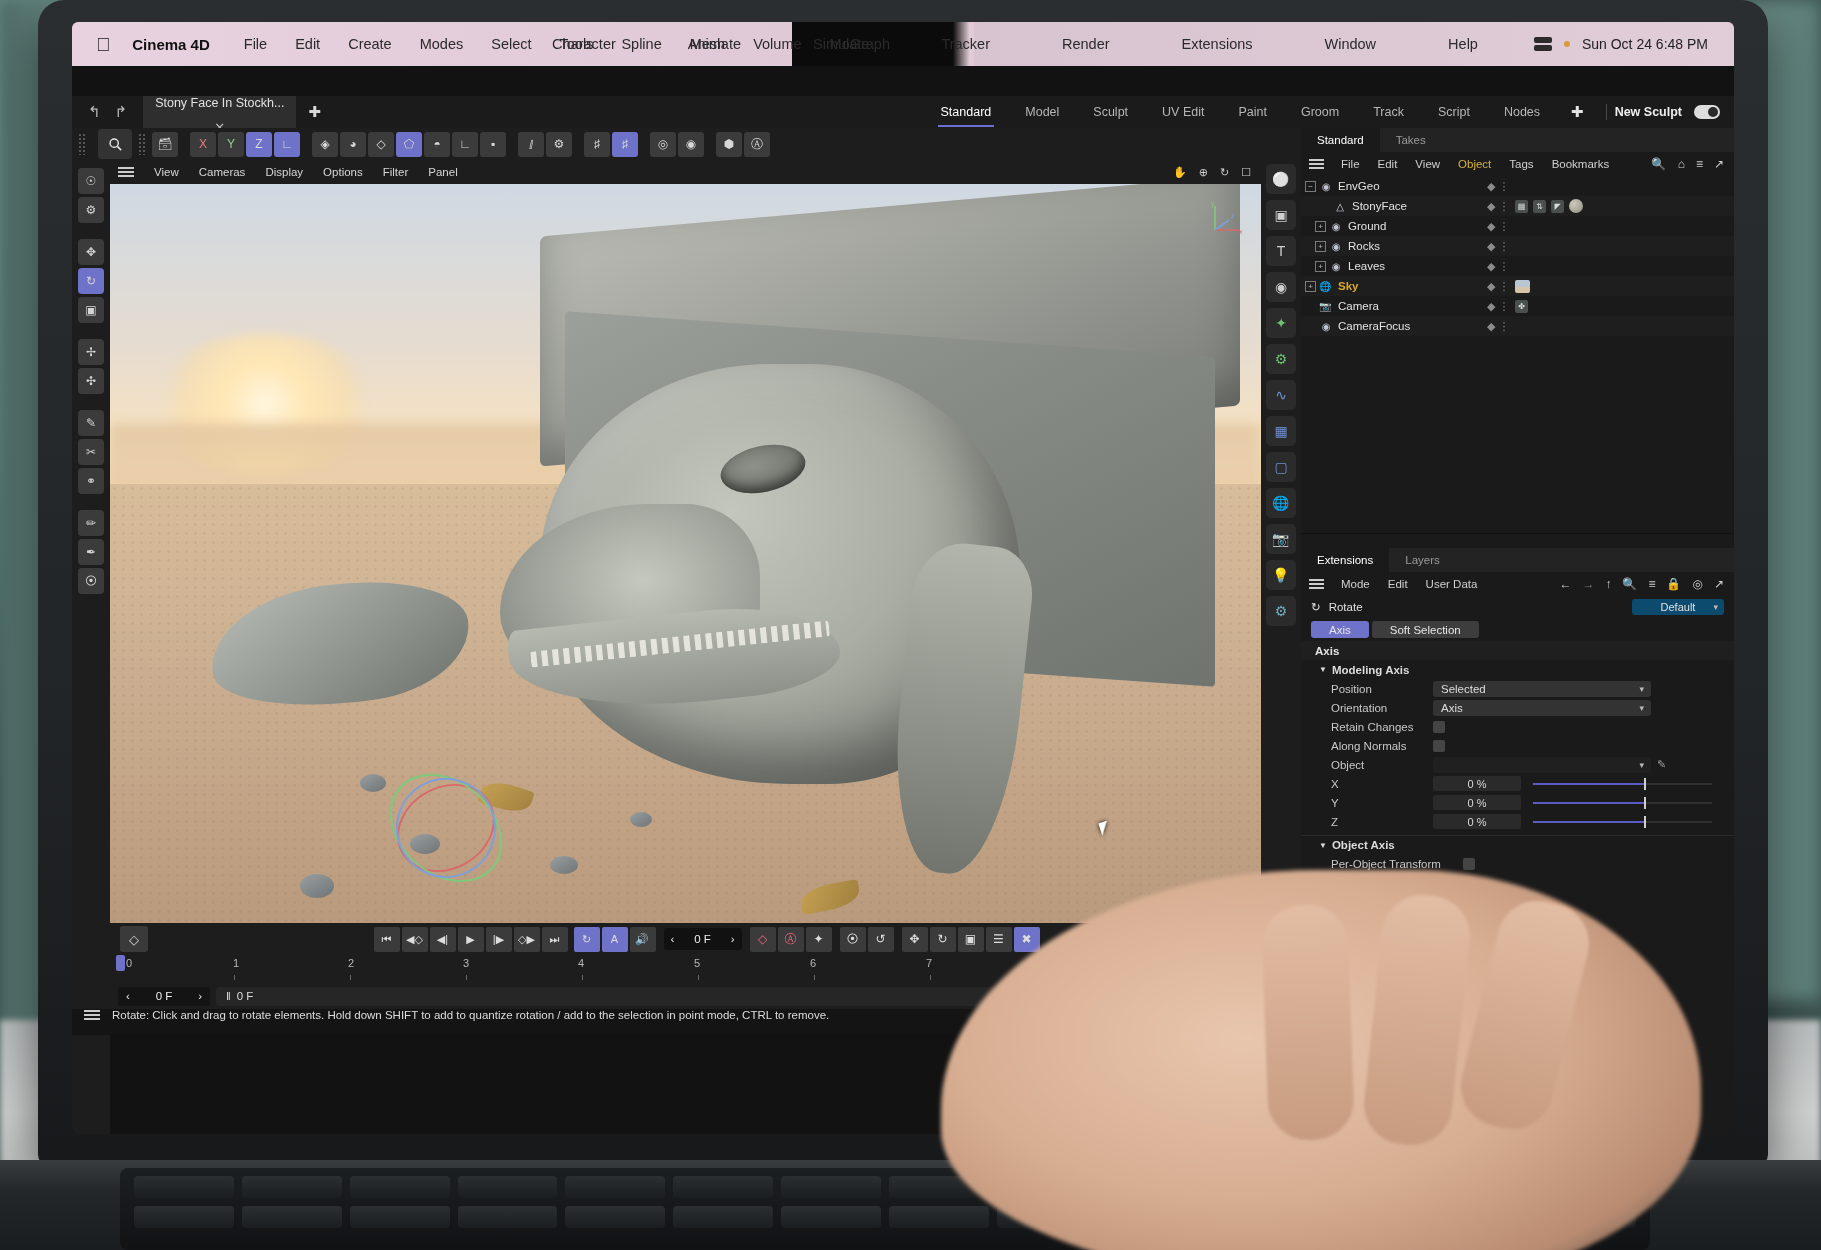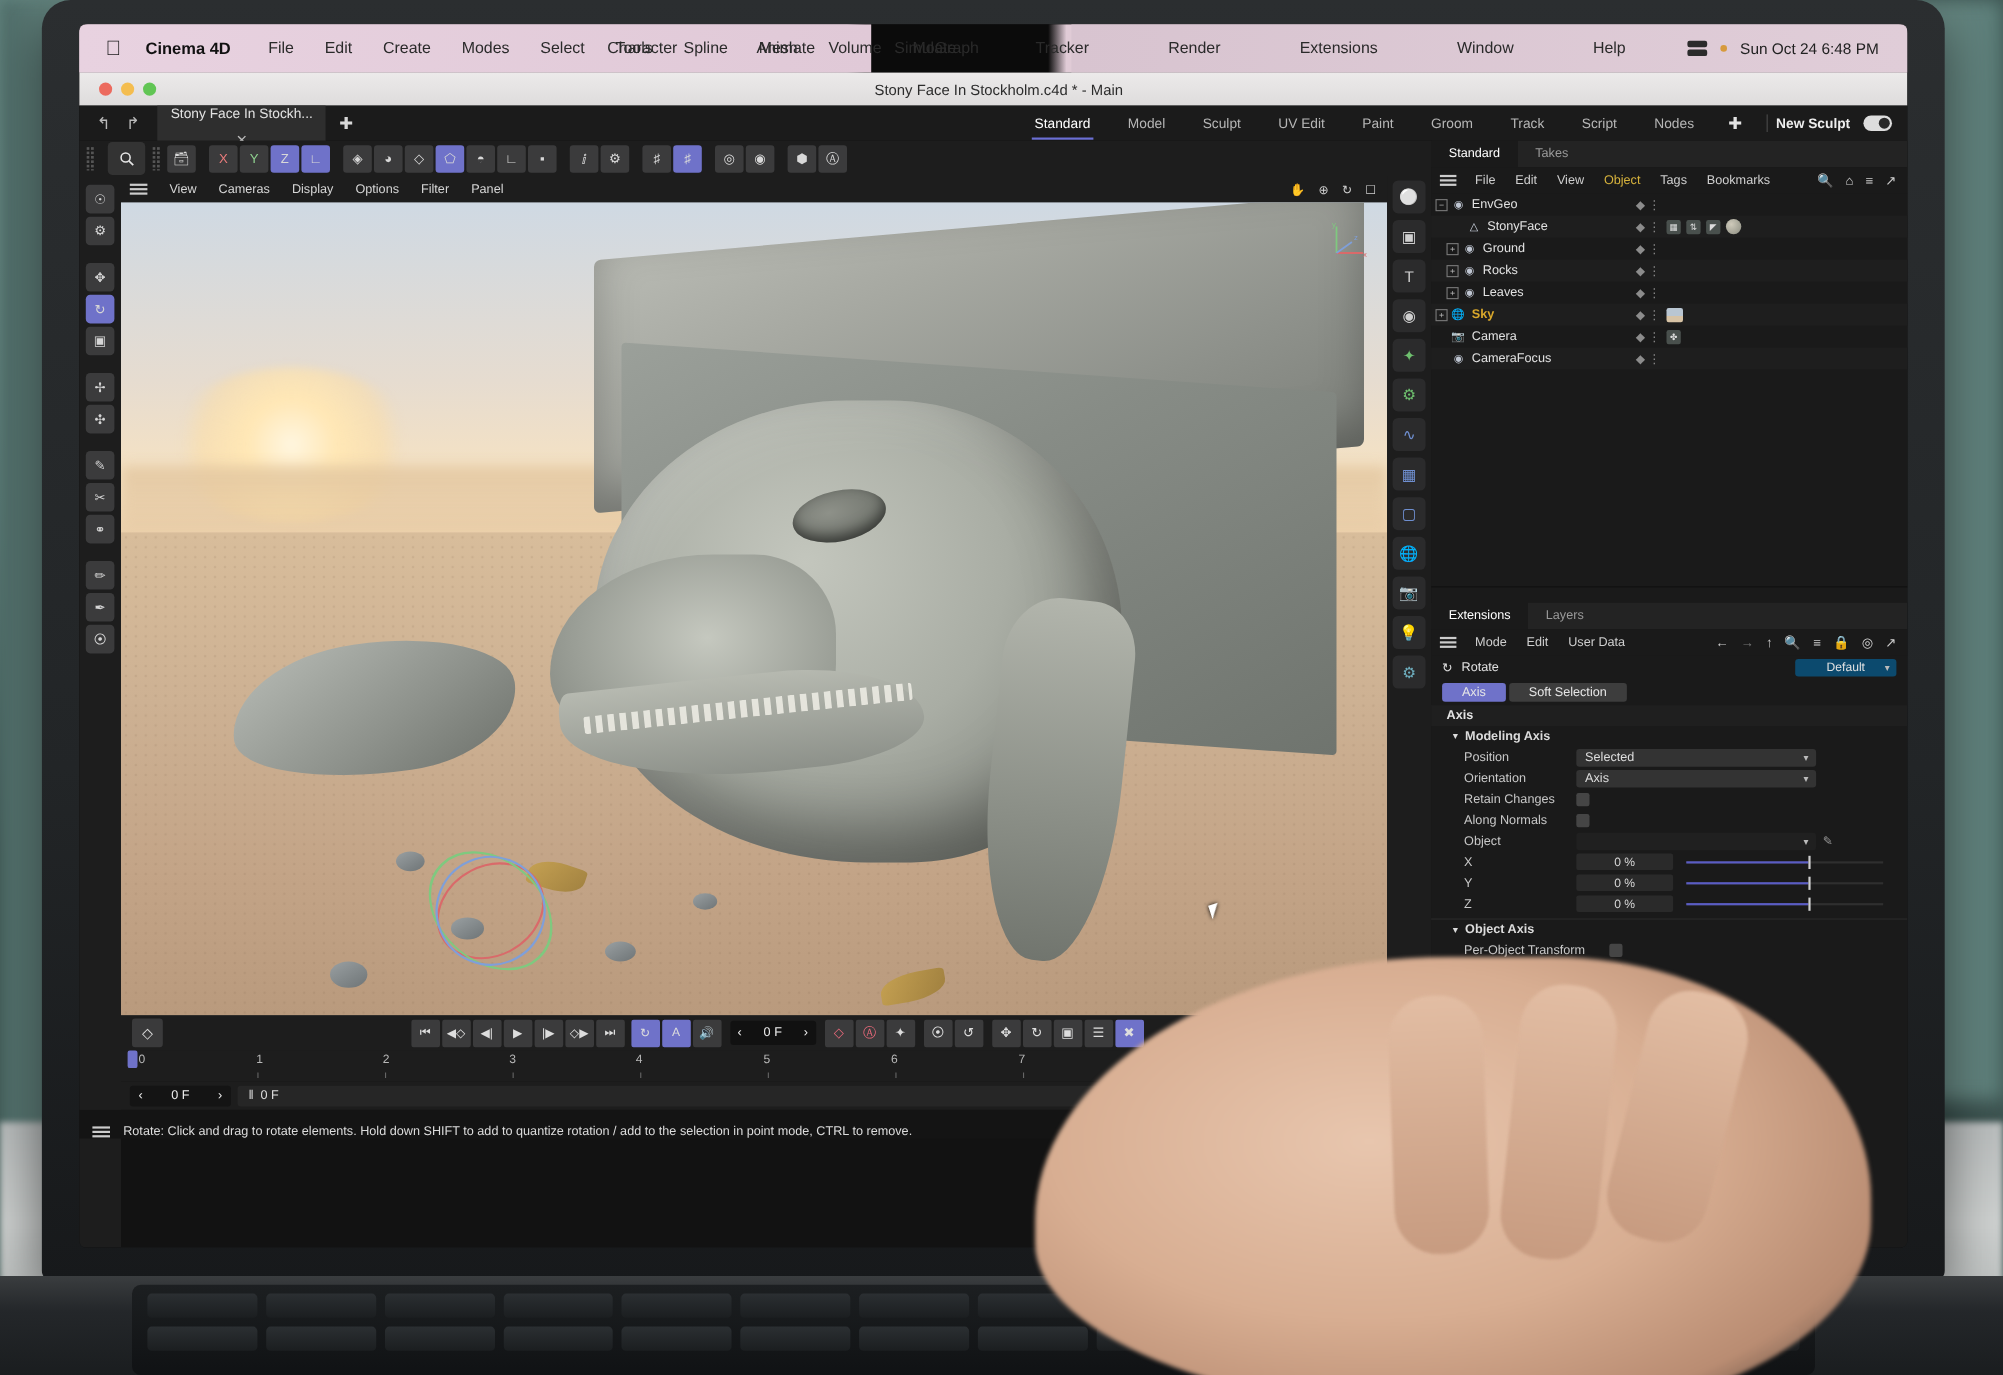--- a/index.html
+++ b/index.html
@@ -244,21 +244,21 @@
   .rb{width:26px;height:25px;background:#3b3b3c;border-radius:2px;display:flex;align-items:center;justify-content:center;font-size:12px;color:#ddd;}
   .rb.red{color:#e8697a;}
   .rb.on{background:#6f72c9;}
   .ruler{height:28px;position:relative;background:#1d1d1d;}
   .ruler .tick{position:absolute;top:2px;font-size:11px;color:#b8b8b8;}
   .ruler .mark{position:absolute;top:20px;width:1px;height:5px;background:#666;}
   .playhead{position:absolute;top:0px;width:9px;height:16px;background:#6f72c9;border-radius:2px;}
   .bottombar{position:absolute;left:38px;top:961px;width:1191px;height:26px;background:#1d1d1d;display:flex;align-items:center;gap:6px;padding-left:8px;}
   .bfield{width:92px;height:19px;background:#141414;border-radius:3px;display:flex;align-items:center;justify-content:space-between;padding:0 8px;font-size:11.5px;color:#eee;}
   .bflat{height:19px;background:#262626;border-radius:3px;display:flex;align-items:center;padding:0 10px;font-size:11.5px;color:#ddd;gap:6px;}
-  .statusbar{position:absolute;left:0;top:987px;width:1229px;height:26px;background:#141414;display:flex;align-items:flex-end;gap:12px;padding-left:12px;}
+  .statusbar{position:absolute;left:0;top:987px;width:1229px;height:26px;background:#141414;display:flex;align-items:flex-start;gap:12px;padding-left:12px;}
   .statusbar .hm{width:16px;height:12px;position:relative;}
   .statusbar .hm i{position:absolute;left:0;width:16px;height:2px;background:#ccc;}
   .statusbar .hm i:nth-child(1){top:1px;}.statusbar .hm i:nth-child(2){top:5px;}.statusbar .hm i:nth-child(3){top:9px;}
   .statustext{font-size:11.5px;color:#dcdcdc;}
 
   
   .lapbase{position:absolute;left:0px;top:1160px;width:1821px;height:90px;
     background:linear-gradient(180deg,#3a3d3f 0%,#24272a 35%,#1a1d1f 100%);}
   .keyboard{position:absolute;left:120px;top:1168px;width:1530px;height:82px;
     background:linear-gradient(180deg,#1c1f21,#101214);border-radius:8px;}
@@ -309,28 +309,20 @@
           <span class="ctrl-ico">
               <i></i>
               <i></i>
             </span>
           <span class="dot-amber"></span>
           <span class="clock">Sun Oct 24  6:48 PM</span>
         </span>
       </div>
     </div>
 
-    <div class="titlebar">
-      <div class="traffic">
-        <span class="tl r"></span>
-        <span class="tl y"></span>
-        <span class="tl g"></span>
-      </div>
-      <div class="wintitle">Stony Face In Stockholm.c4d * - Main</div>
-    </div>
 
     <div class="tabrow">
       <div class="undo-btns">
         <span>↰</span>
         <span>↱</span>
       </div>
       <div class="doc-tab">
         <span>Stony Face In Stockh...</span>
         <span class="x">✕</span>
       </div>

